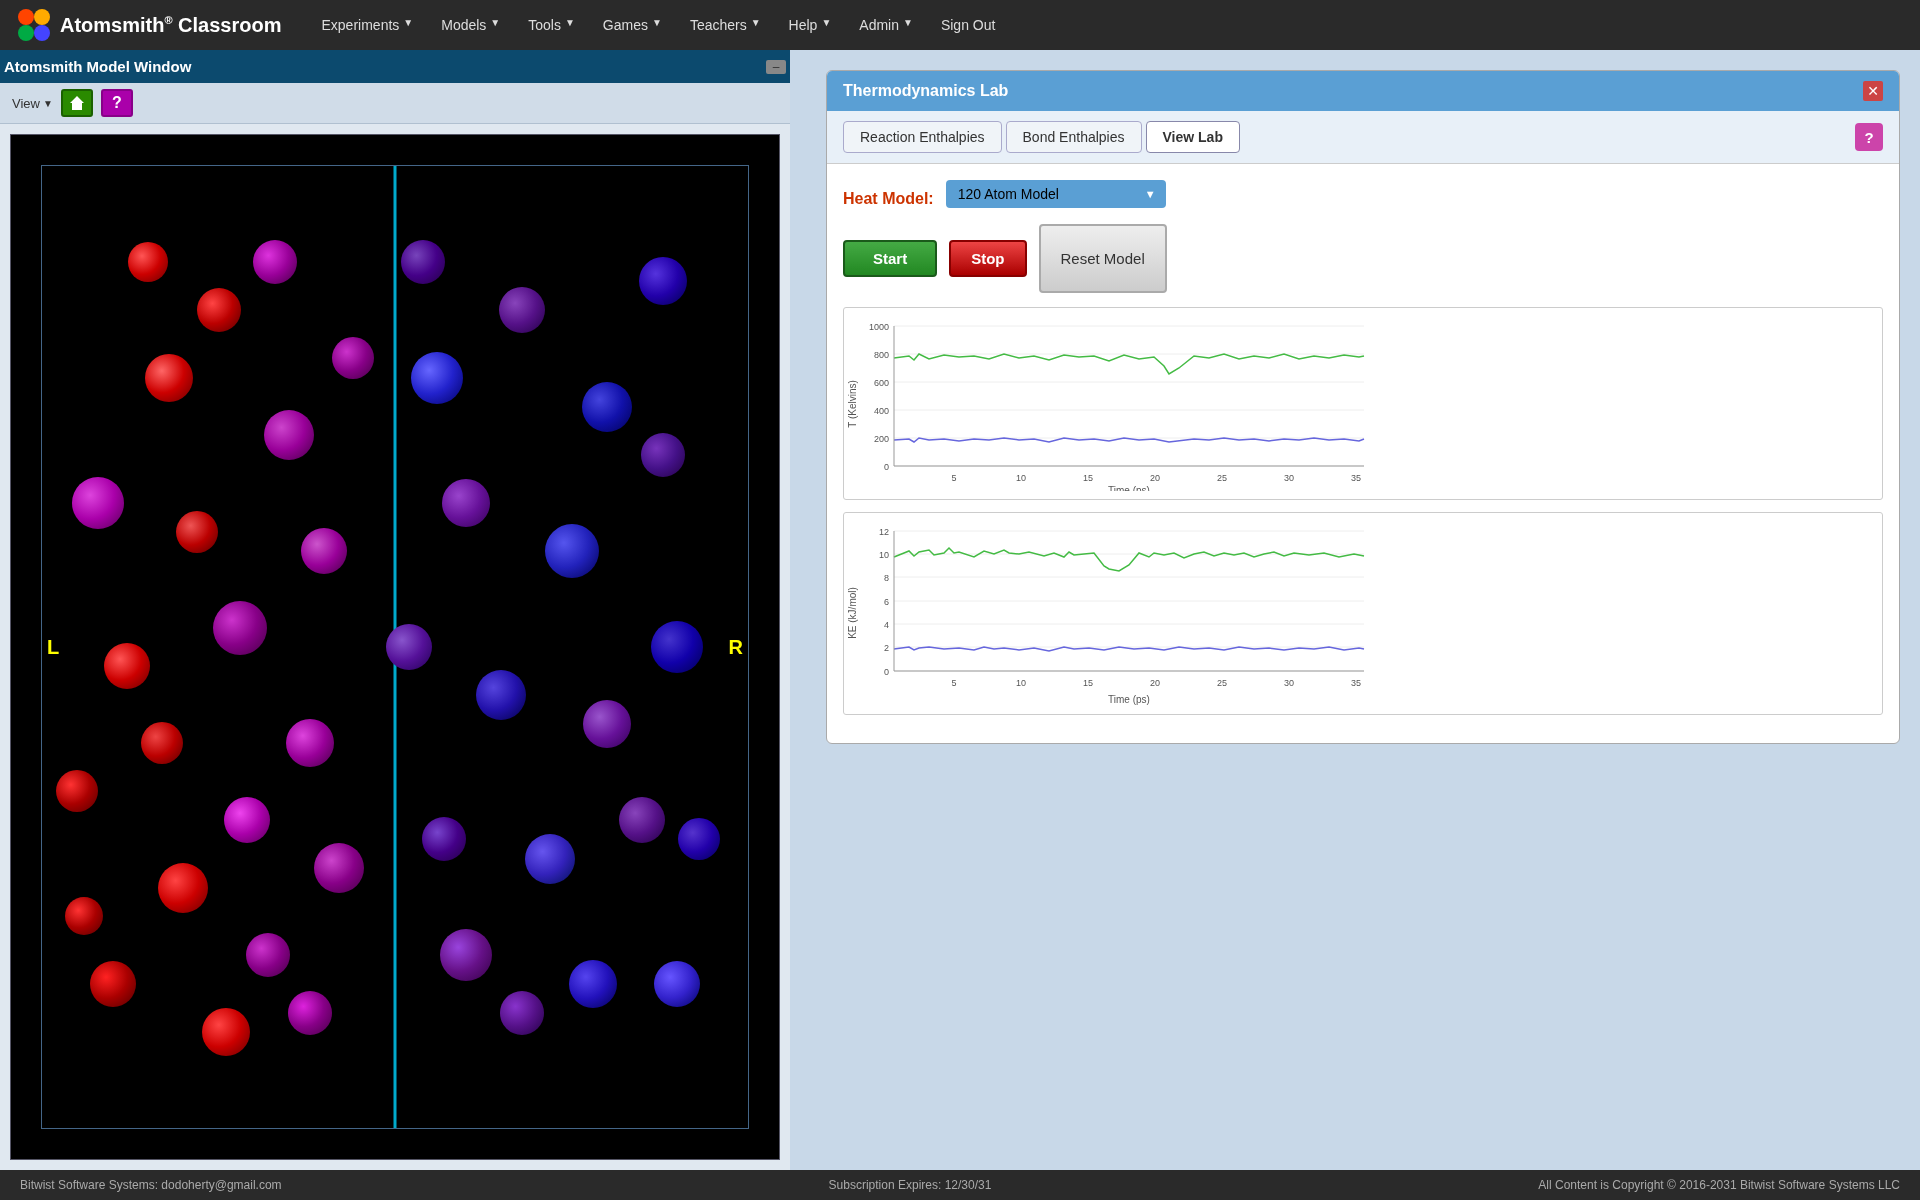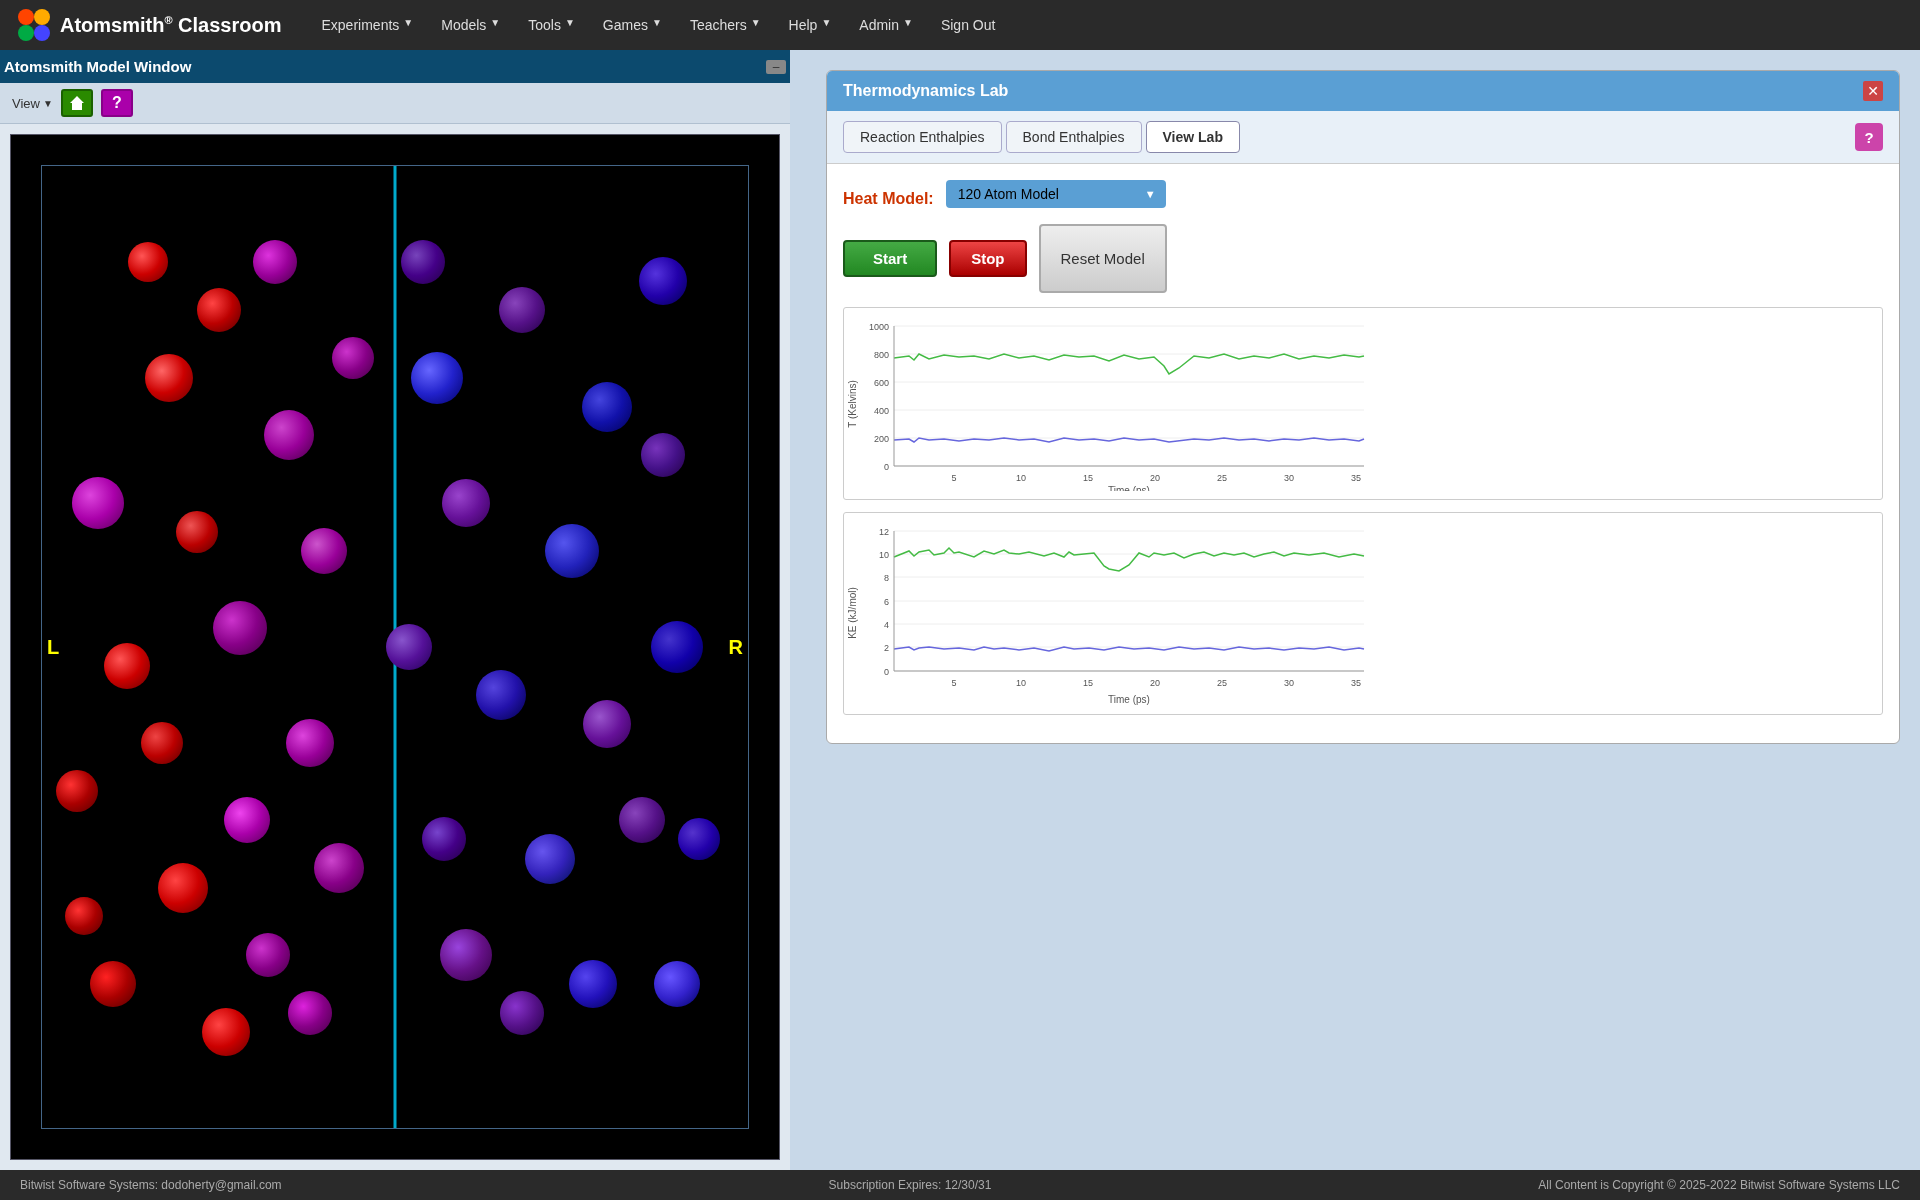--- a/index.html
+++ b/index.html
@@ -611,14 +611,14 @@
         </div>
 
       </div>
     </div>
   </div>
 </div>
 
 <div id="footer">
   <span>Bitwist Software Systems: dodoherty@gmail.com</span>
   <span>Subscription Expires: 12/30/31</span>
-  <span>All Content is Copyright © 2025-2022 Bitwist Software Systems LLC</span>
+  <span>All Content is Copyright © 2016-2031 Bitwist Software Systems LLC</span>
 </div>
 
 </body></html>

